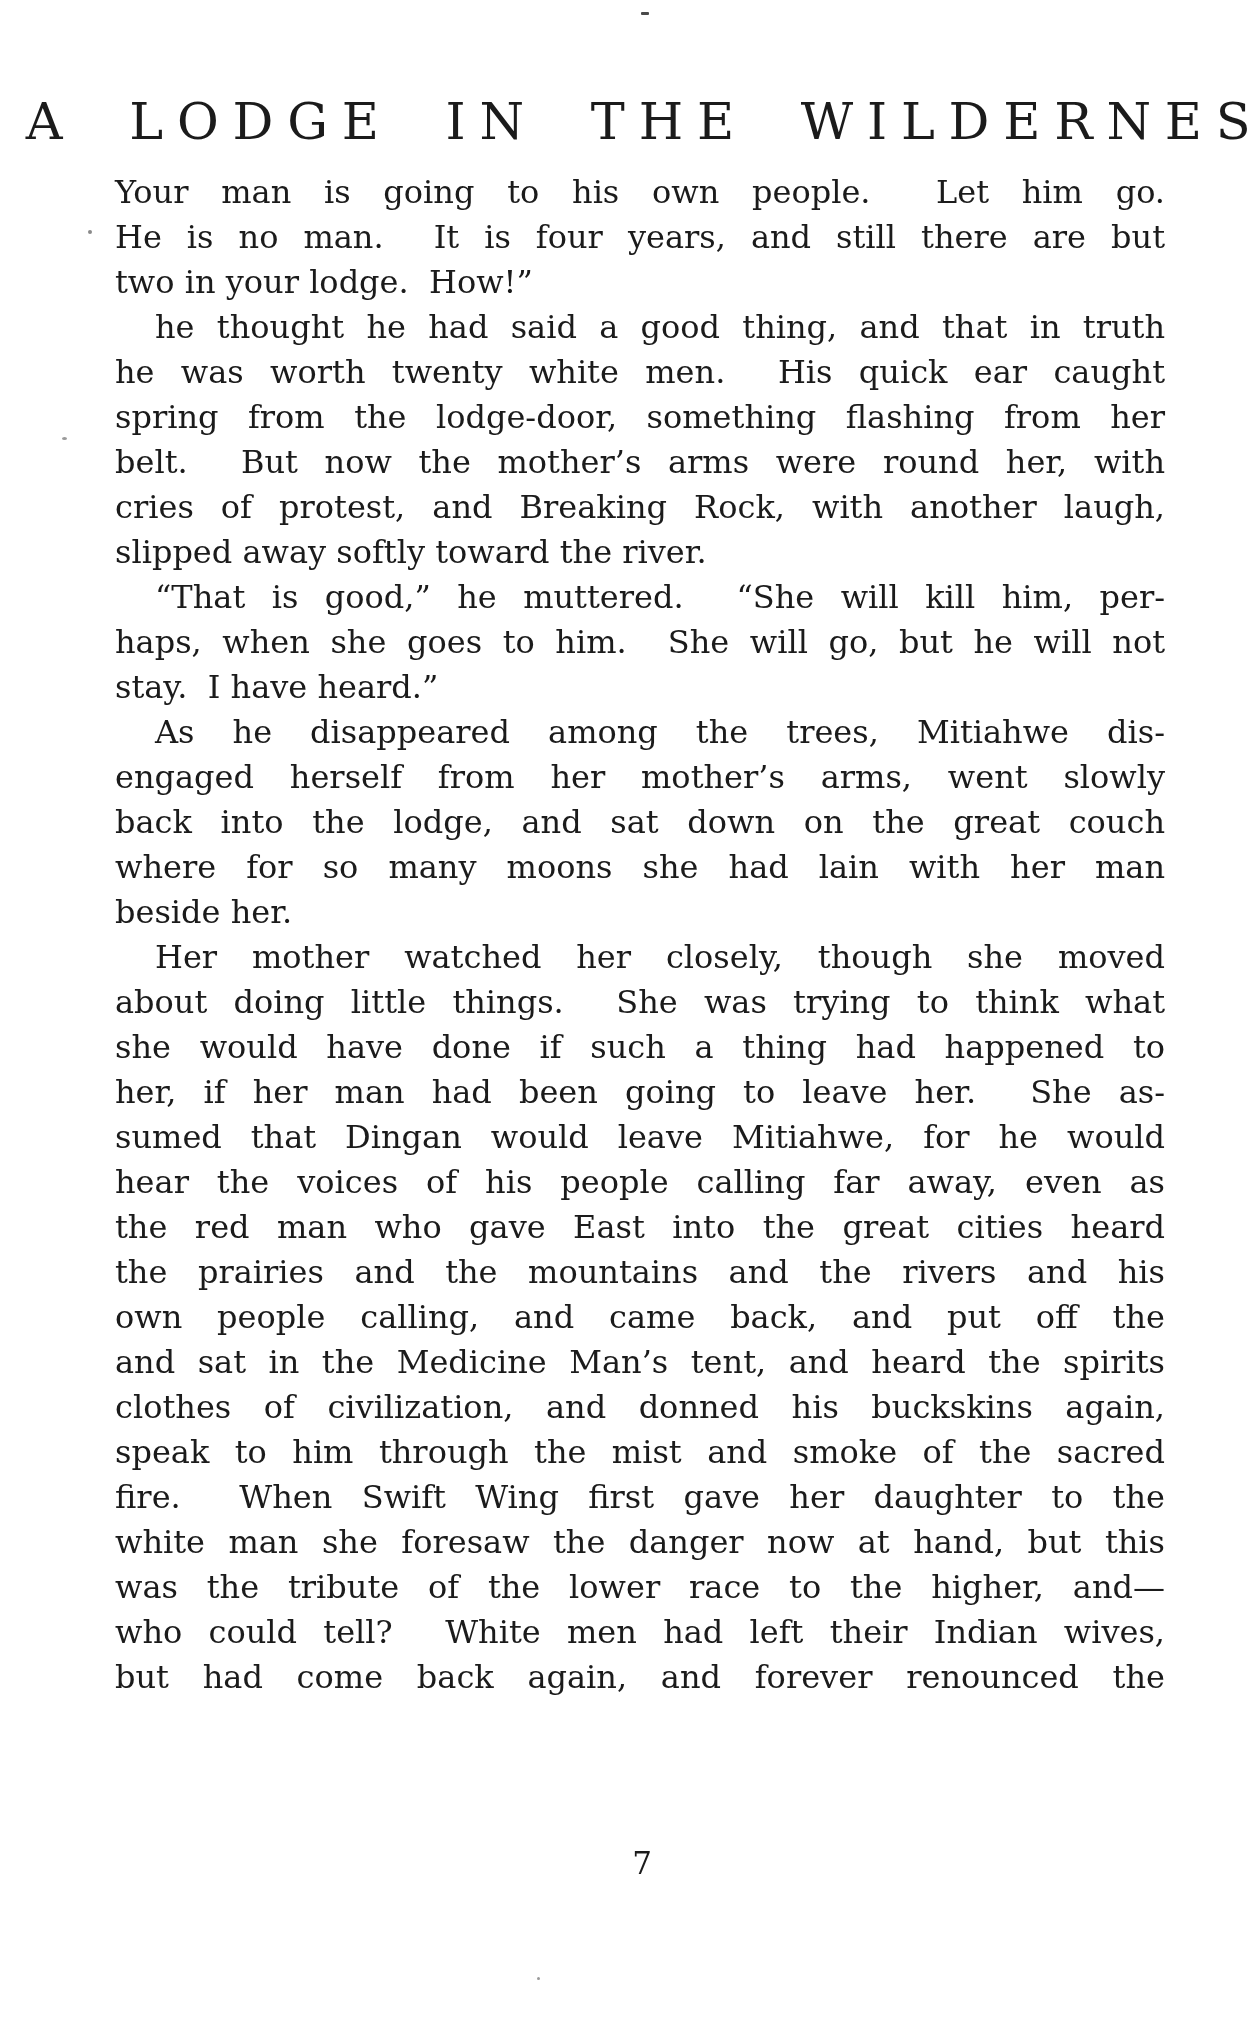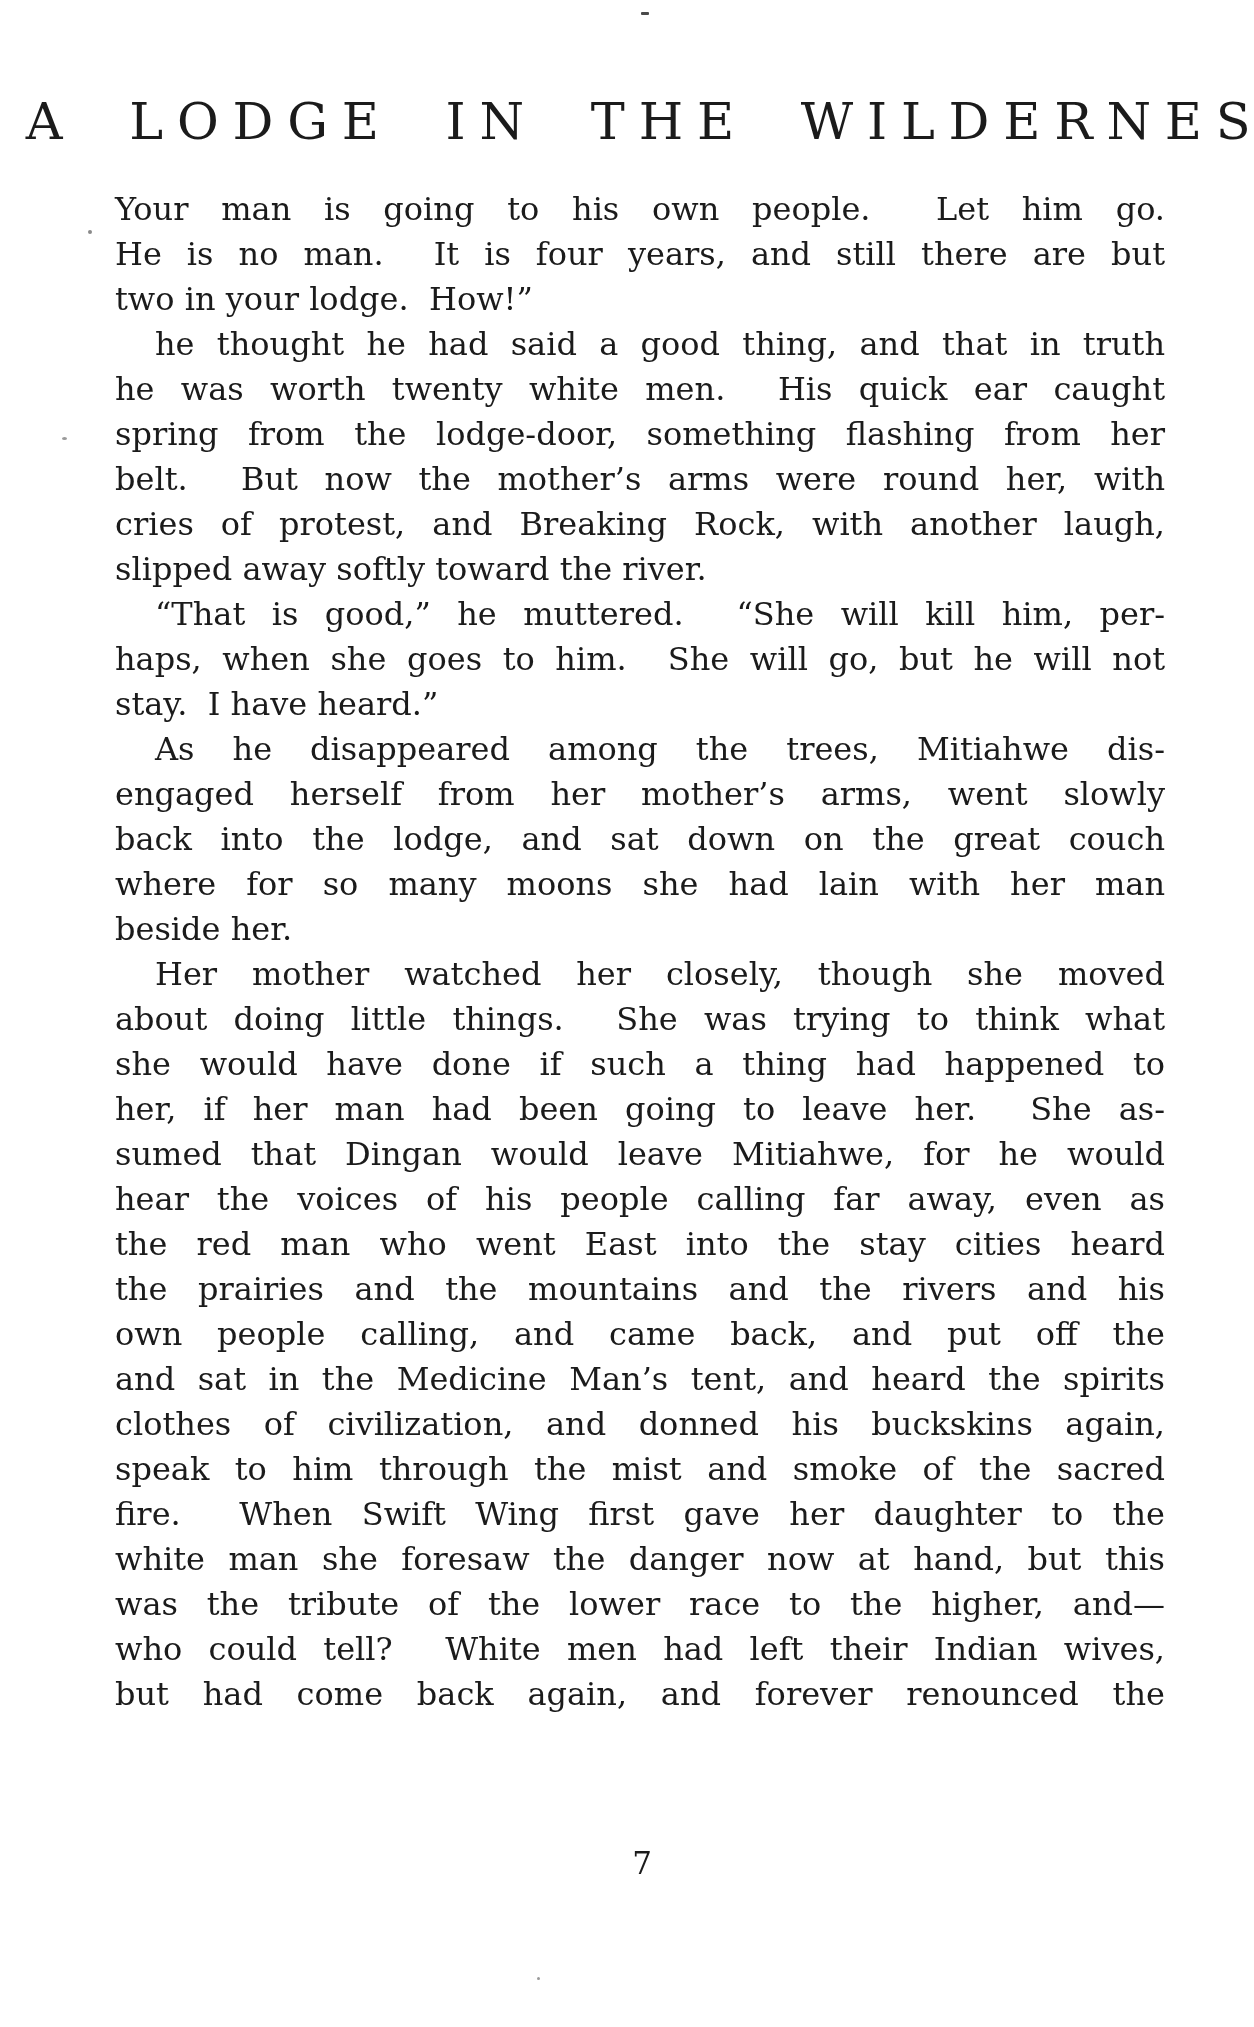--- a/index.html
+++ b/index.html
@@ -29,21 +29,21 @@
     font-size: 51px;
     font-weight: normal;
     letter-spacing: 0.27em;
     word-spacing: 0.45em;
     white-space: nowrap;
     text-indent: 0.27em; 
   }
   .text-block {
     position: absolute;
     left: 115px;
-    top: 187px;
+    top: 170px;
     width: 1050px;
     font-size: 32px;
   }
   .para {
     margin: 0;
     padding: 0;
   }
   .line {
     height: 45px;
     line-height: 45px;
@@ -113,21 +113,21 @@
       <div class="line">where for so many moons she had lain with her man</div>
       <div class="line last">beside her.</div>
     </div>
     <div class="para indent">
       <div class="line">Her mother watched her closely, though she moved</div>
       <div class="line">about doing little things.  She was trying to think what</div>
       <div class="line">she would have done if such a thing had happened to</div>
       <div class="line">her, if her man had been going to leave her.  She as-</div>
       <div class="line">sumed that Dingan would leave Mitiahwe, for he would</div>
       <div class="line">hear the voices of his people calling far away, even as</div>
-      <div class="line">the red man who went East into the stay cities heard</div>
+      <div class="line">the red man who gave East into the great cities heard</div>
       <div class="line">the prairies and the mountains and the rivers and his</div>
       <div class="line">own people calling, and came back, and put off the</div>
       <div class="line">and sat in the Medicine Man’s tent, and heard the spirits</div>
       <div class="line">clothes of civilization, and donned his buckskins again,</div>
       <div class="line">speak to him through the mist and smoke of the sacred</div>
       <div class="line">fire.  When Swift Wing first gave her daughter to the</div>
       <div class="line">white man she foresaw the danger now at hand, but this</div>
       <div class="line">was the tribute of the lower race to the higher, and—</div>
       <div class="line">who could tell?  White men had left their Indian wives,</div>
       <div class="line">but had come back again, and forever renounced the</div>

